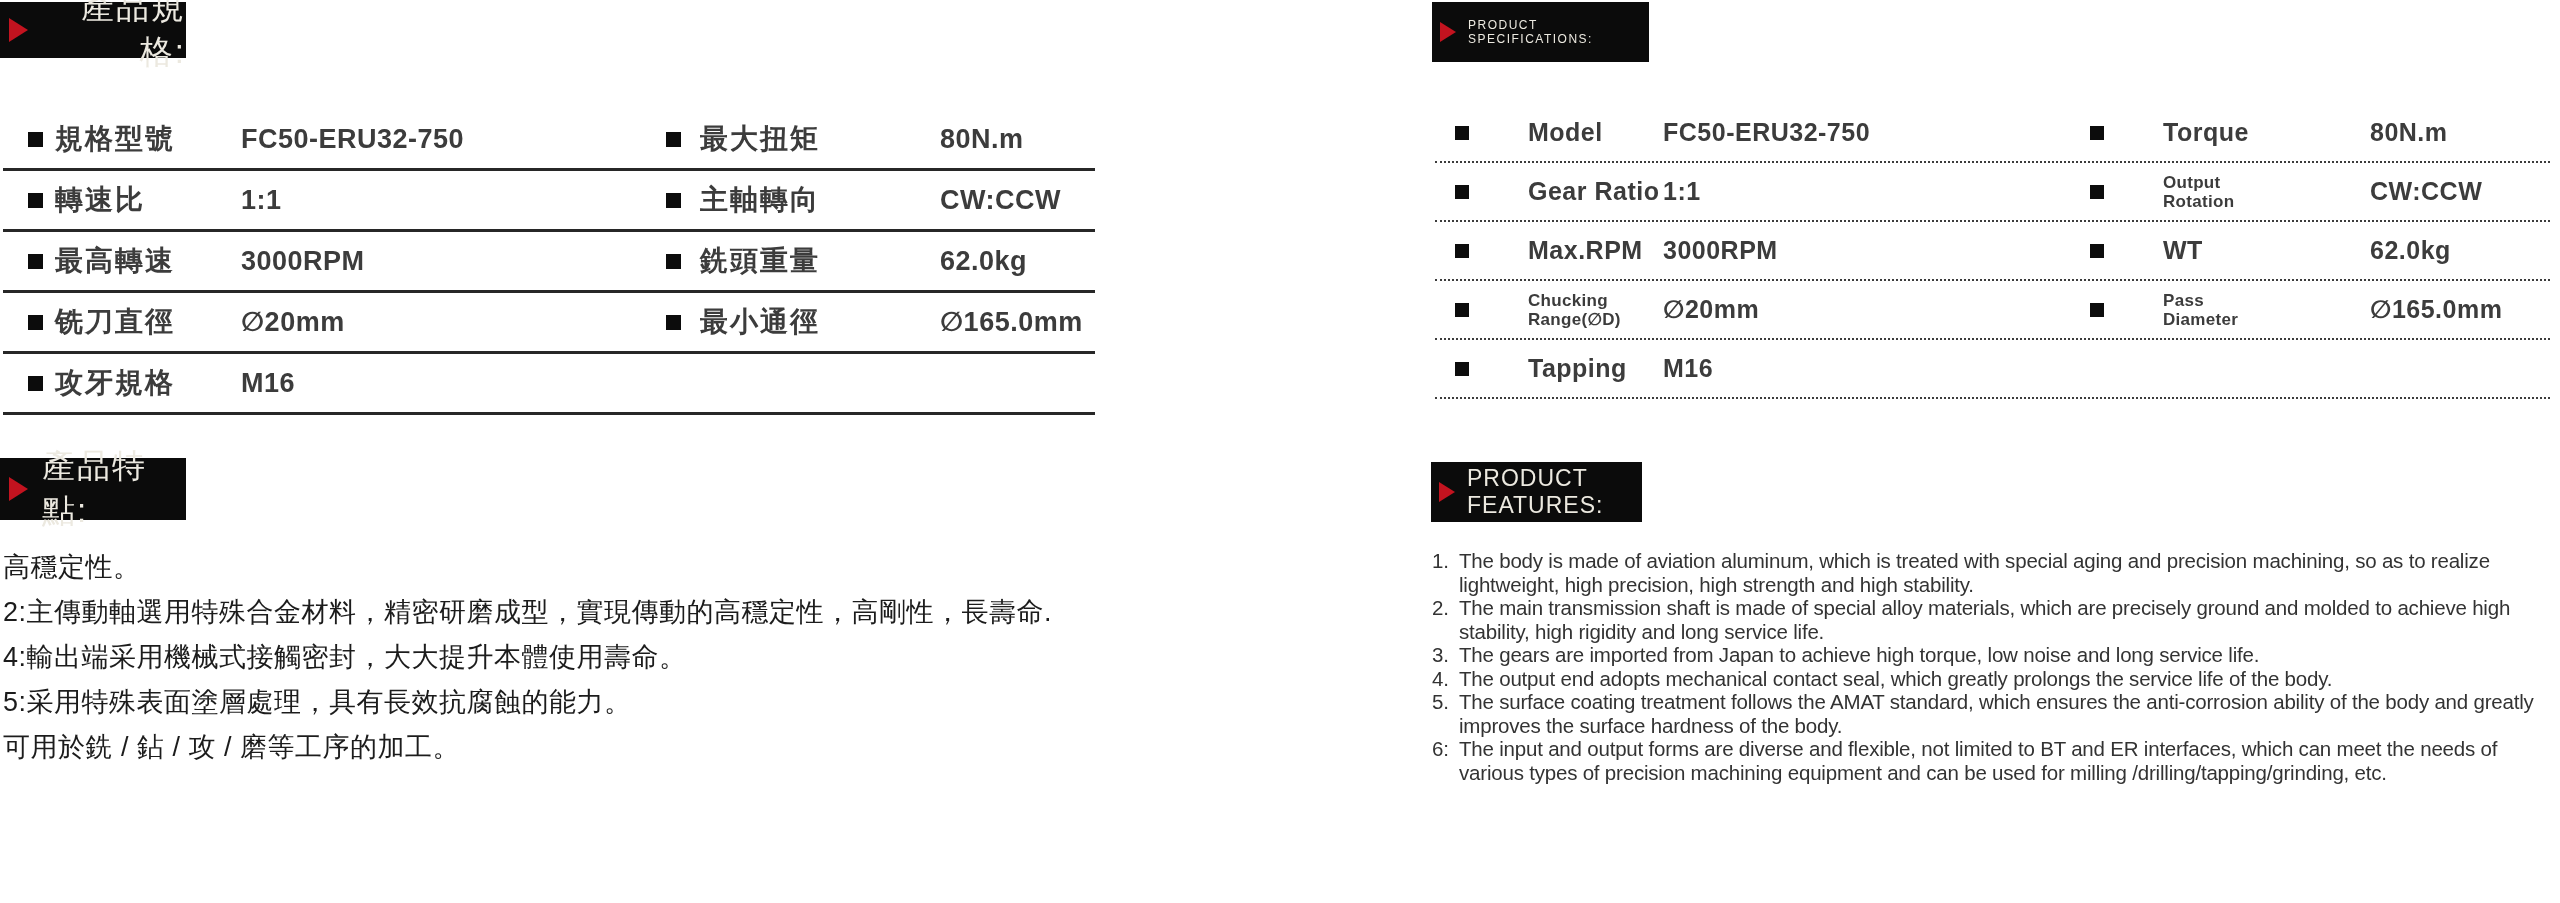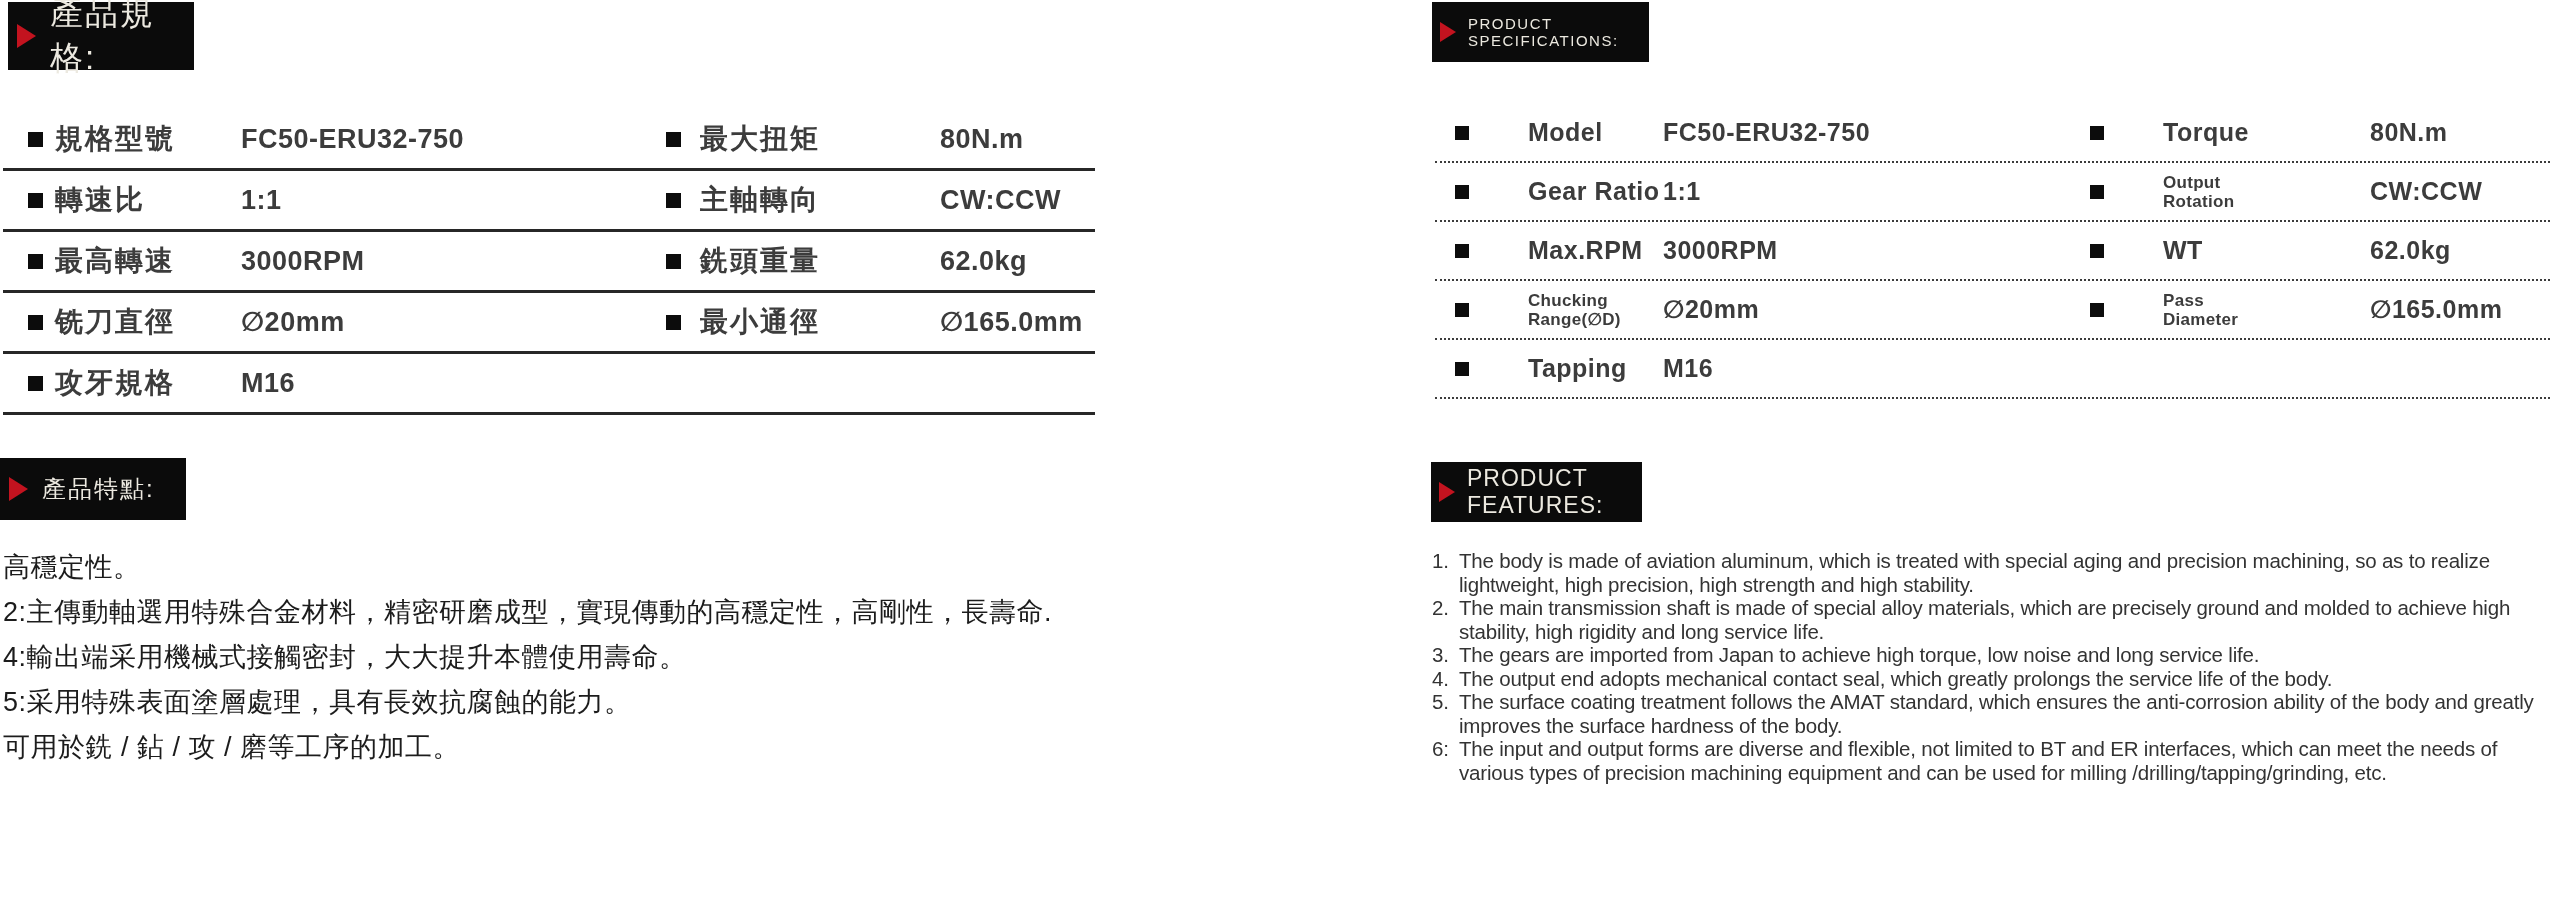--- a/index.html
+++ b/index.html
@@ -16,23 +16,23 @@
   }
   .tri {
     width:0; height:0; flex:none;
     border-top:12px solid transparent; border-bottom:12px solid transparent;
     border-left:19px solid #c3131f; margin:0 14px 0 9px;
   }
   .tri.sm {
     border-top:10px solid transparent; border-bottom:10px solid transparent;
     border-left:16px solid #c3131f; margin:0 12px 0 8px;
   }
-  #hdr-spec-zh { left:8px; top:2px; width:186px; height:68px; font-size:33px; letter-spacing:2px; }
-  #hdr-feat-zh { left:0; top:458px; width:186px; height:62px; font-size:24px; letter-spacing:2px; }
-  #hdr-spec-en { left:1432px; top:2px; width:217px; height:60px; font-size:15px; letter-spacing:1.5px; }
+  #hdr-spec-zh { left:0; top:2px; width:186px; height:56px; font-size:33px; letter-spacing:2px;text-align:right; }
+  #hdr-feat-zh { left:0; top:458px; width:186px; height:62px; font-size:33px; letter-spacing:2px; }
+  #hdr-spec-en { left:1432px; top:2px; width:217px; height:60px; font-size:12px; letter-spacing:1.5px; }
   #hdr-feat-en { left:1431px; top:462px; width:211px; height:60px; font-size:23px; letter-spacing:1px; }
 
   
   .spec-table { position:absolute; }
   #table-zh { left:3px;  top:110px; width:1092px; }
   #table-en { left:1435px; top:104px; width:1115px; }
   #table-zh .trow { height:58px; border-bottom:3px solid #272727; position:relative; }
   #table-en .trow { height:57px; border-bottom:2px dotted #3c3c3c; position:relative; }
 
   .cell { position:absolute; top:0; height:100%; display:flex; align-items:center; white-space:nowrap;font-weight:bold; }

